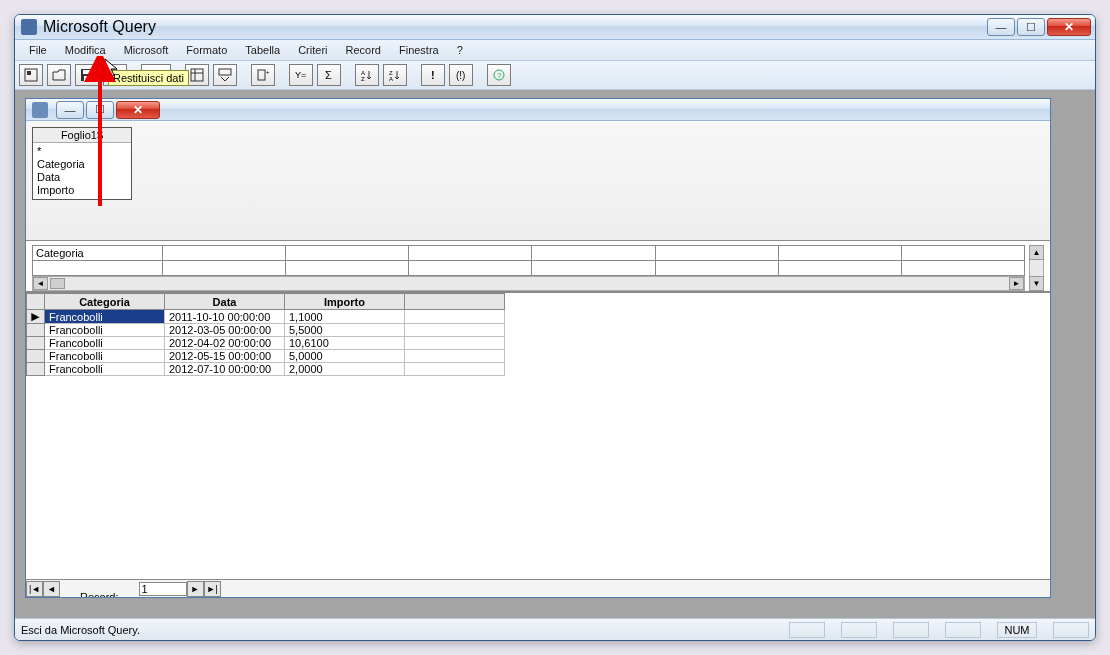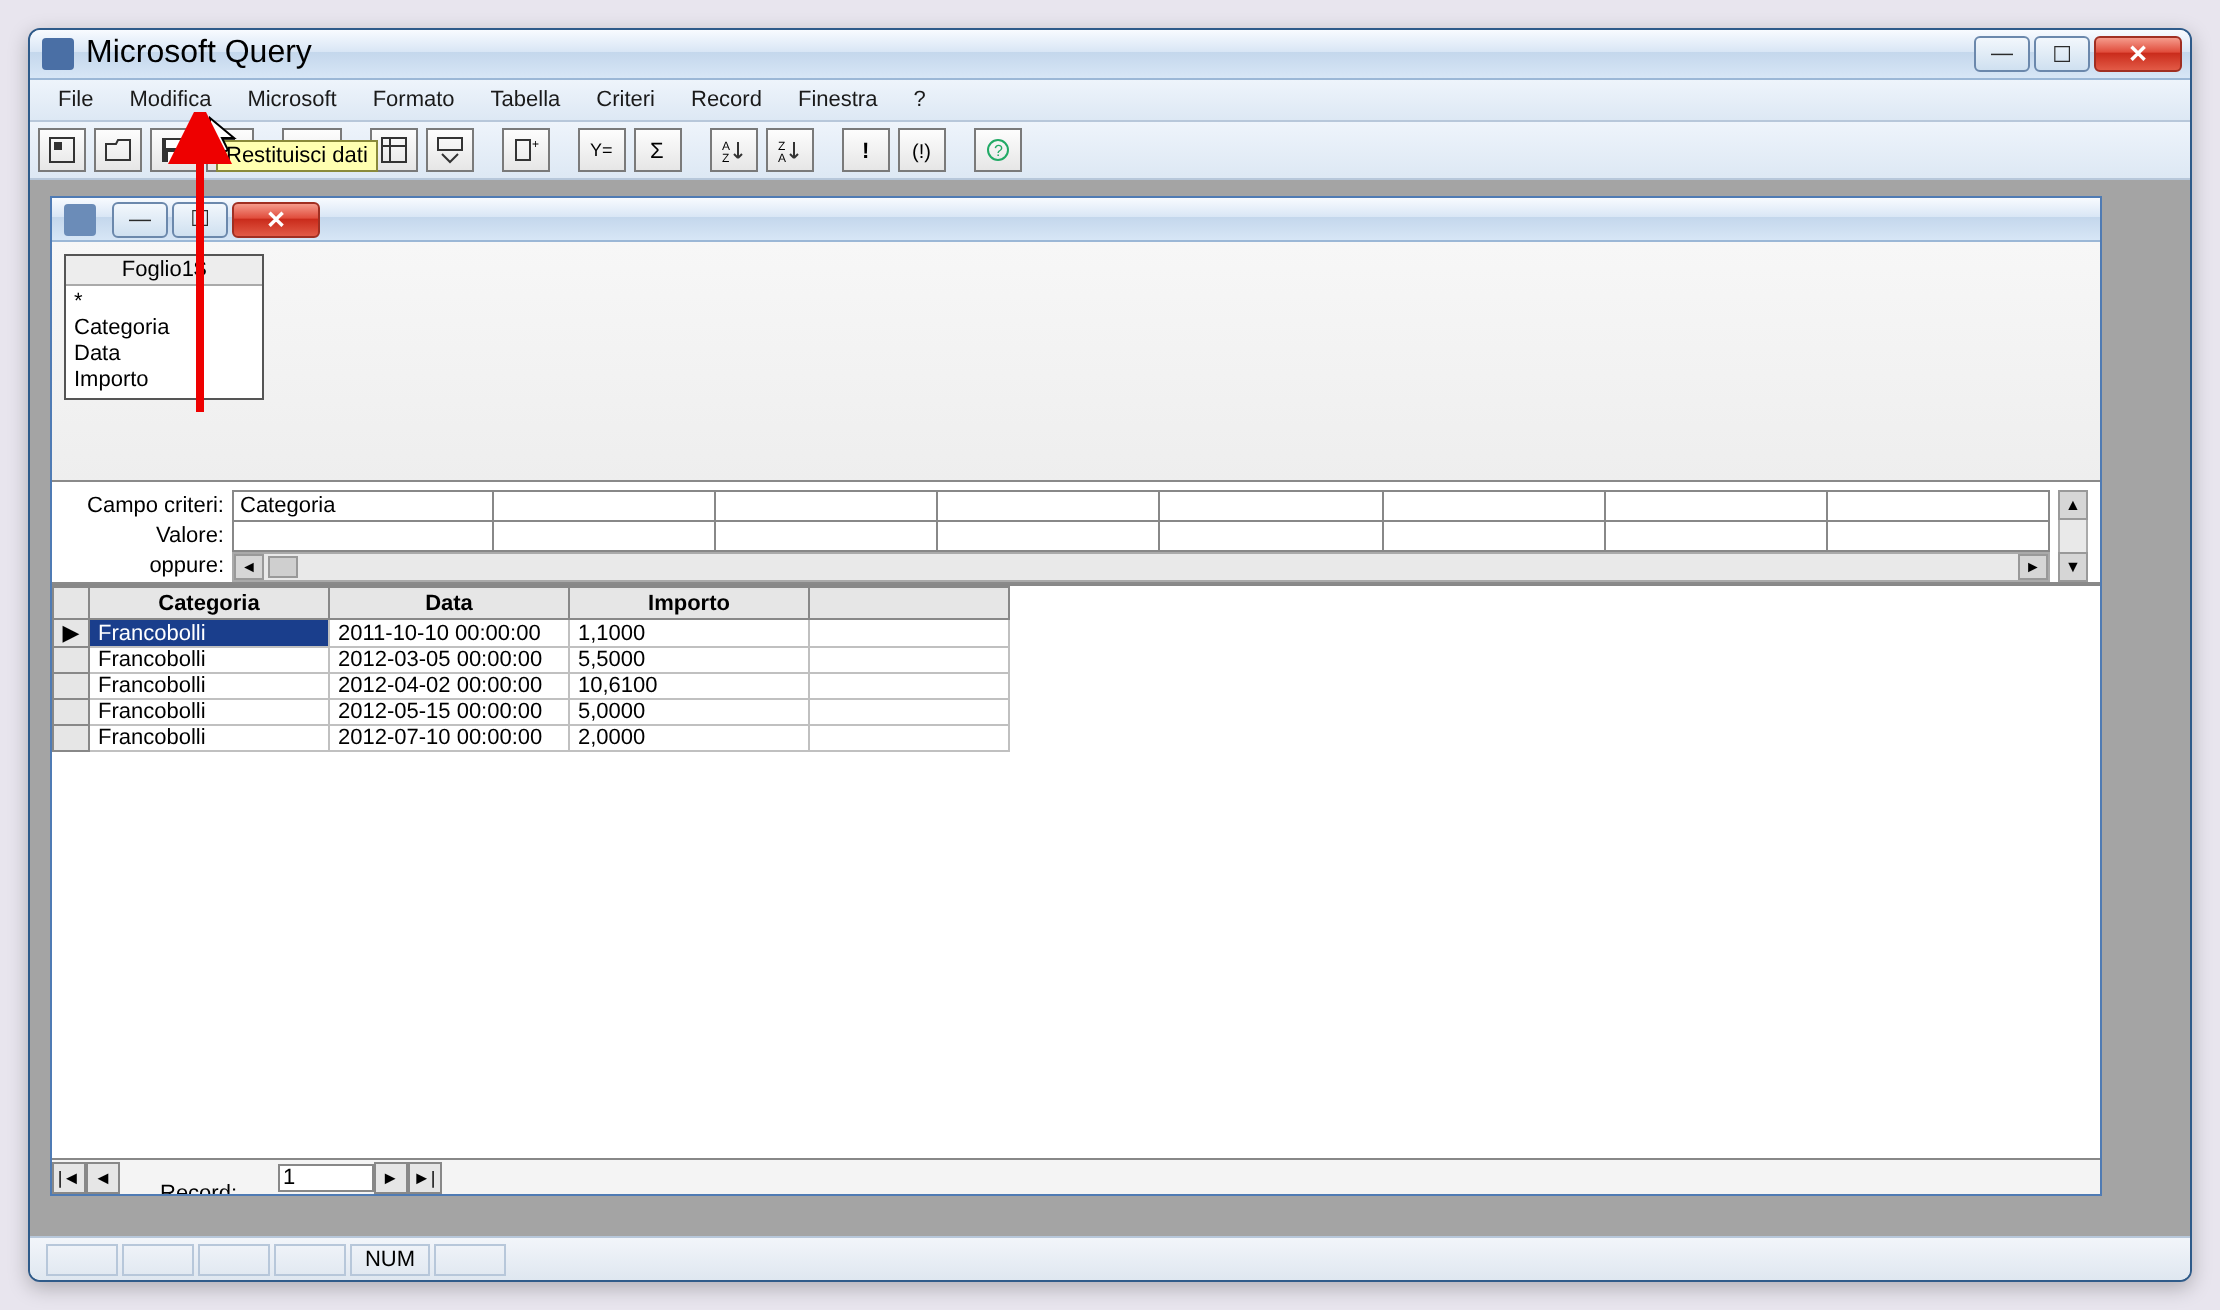--- a/index.html
+++ b/index.html
@@ -211,21 +211,21 @@
   .statusbar {
     height: 22px;
     background: linear-gradient(#f2f5fa,#dfe7f0);
     border-top:1px solid #b7c7da;
     display:flex; align-items:center;
     padding:0 6px;
     font-size:11px;
   }
   .statusbar .msg { flex:1; }
   .statusbar .cell {
-    width:36px; height:16px; border:1px solid #b7c7da; margin-left:2px;
+    width:36px; height:16px; border:1px solid #b7c7da; margin-left:16px;
     display:flex; align-items:center; justify-content:center;
   }
   .statusbar .num { width:40px; }
 
   .tooltip {
     position:absolute;
     top: 70px; left: 108px;
     background:#ffffb0;
     border:1px solid #8a8a3a;
     padding:1px 4px;
@@ -398,25 +398,20 @@
           <div class="body">
             <div>*</div>
             <div>Categoria</div>
             <div>Data</div>
             <div>Importo</div>
           </div>
         </div>
       </div>
 
       <div class="criteria-pane">
-        <div class="criteria-labels">
-          <div>Campo criteri:</div>
-          <div>Valore:</div>
-          <div>oppure:</div>
-        </div>
         <div class="criteria-grid">
           <table class="crit-table">
             <colgroup>
                 <col style="width:130px">
                 <col>
                 <col>
                 <col>
                 <col>
                 <col>
                 <col>
@@ -521,20 +516,21 @@
           <span class="lbl">Record:</span>
           <input value="1" style="">
           <div class="nbtn">►</div>
           <div class="nbtn">►|</div>
         </div>
       </div>
     </div>
   </div>
 
   <div class="statusbar">
+    <span class="msg">Esci da Microsoft Query.</span>
     <div class="cell"></div>
     <div class="cell"></div>
     <div class="cell"></div>
     <div class="cell"></div>
     <div class="cell num">NUM</div>
     <div class="cell"></div>
   </div>
 </div>
 
 <div class="tooltip">Restituisci dati</div>

